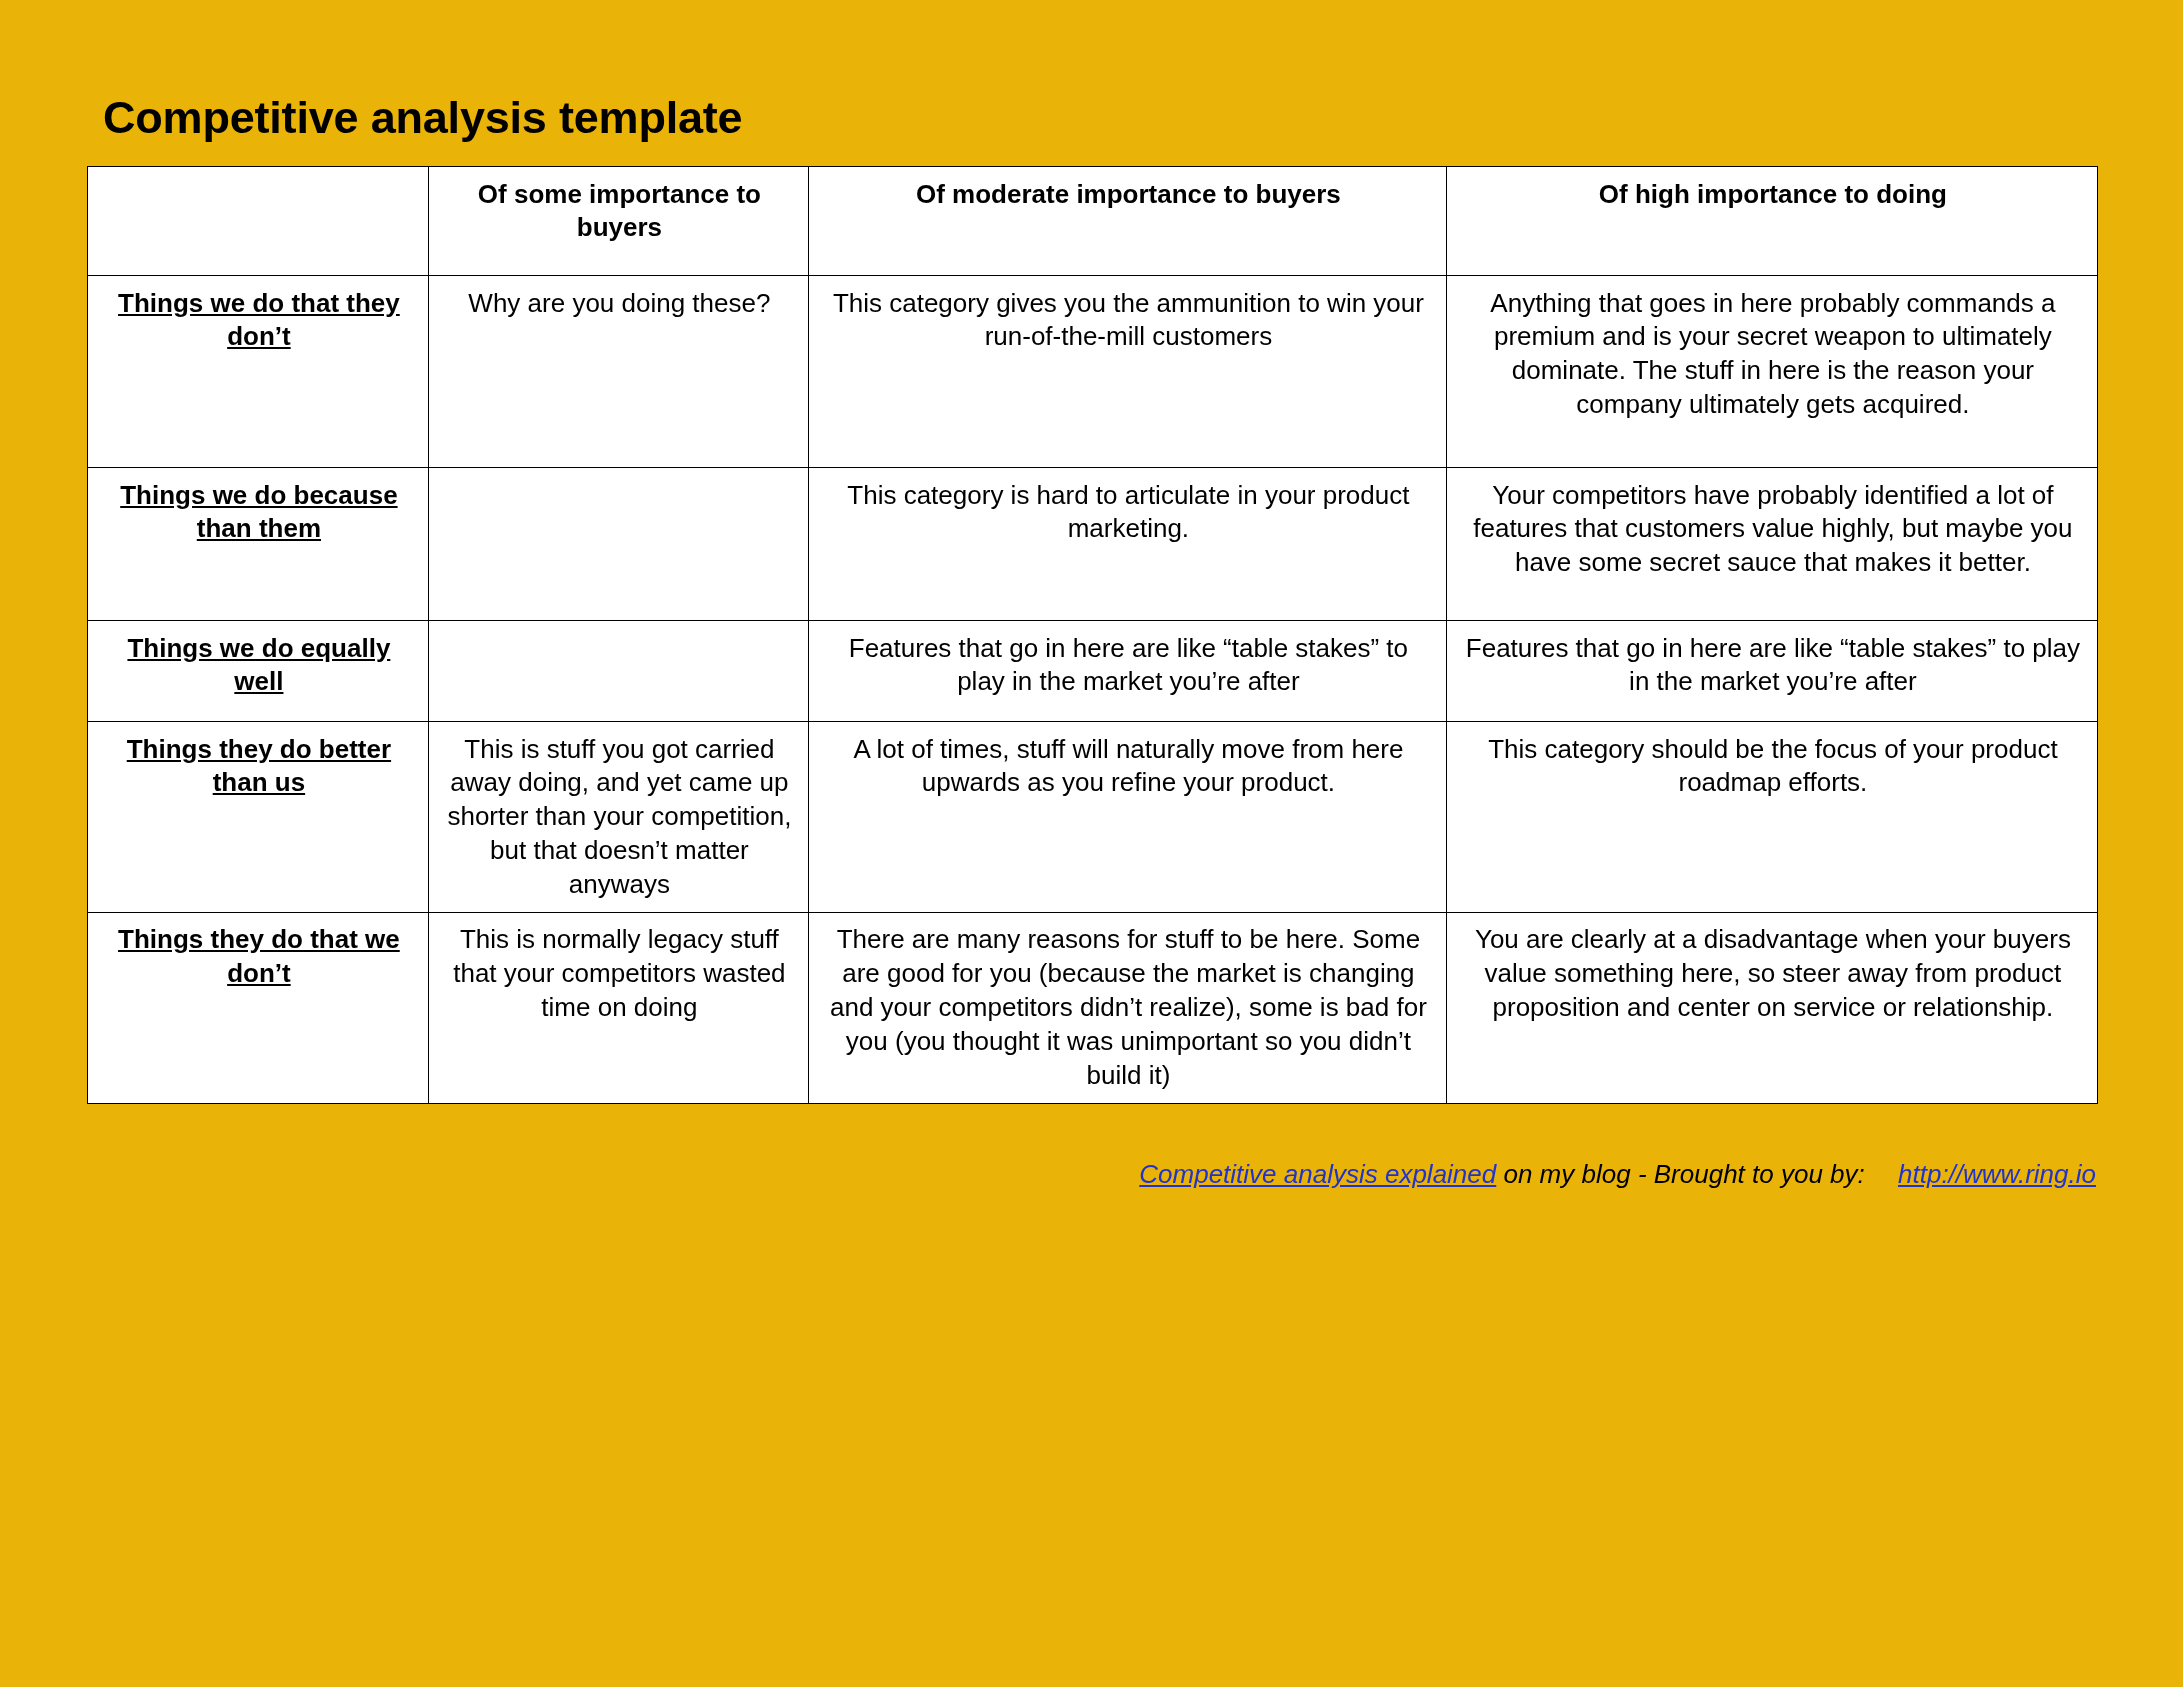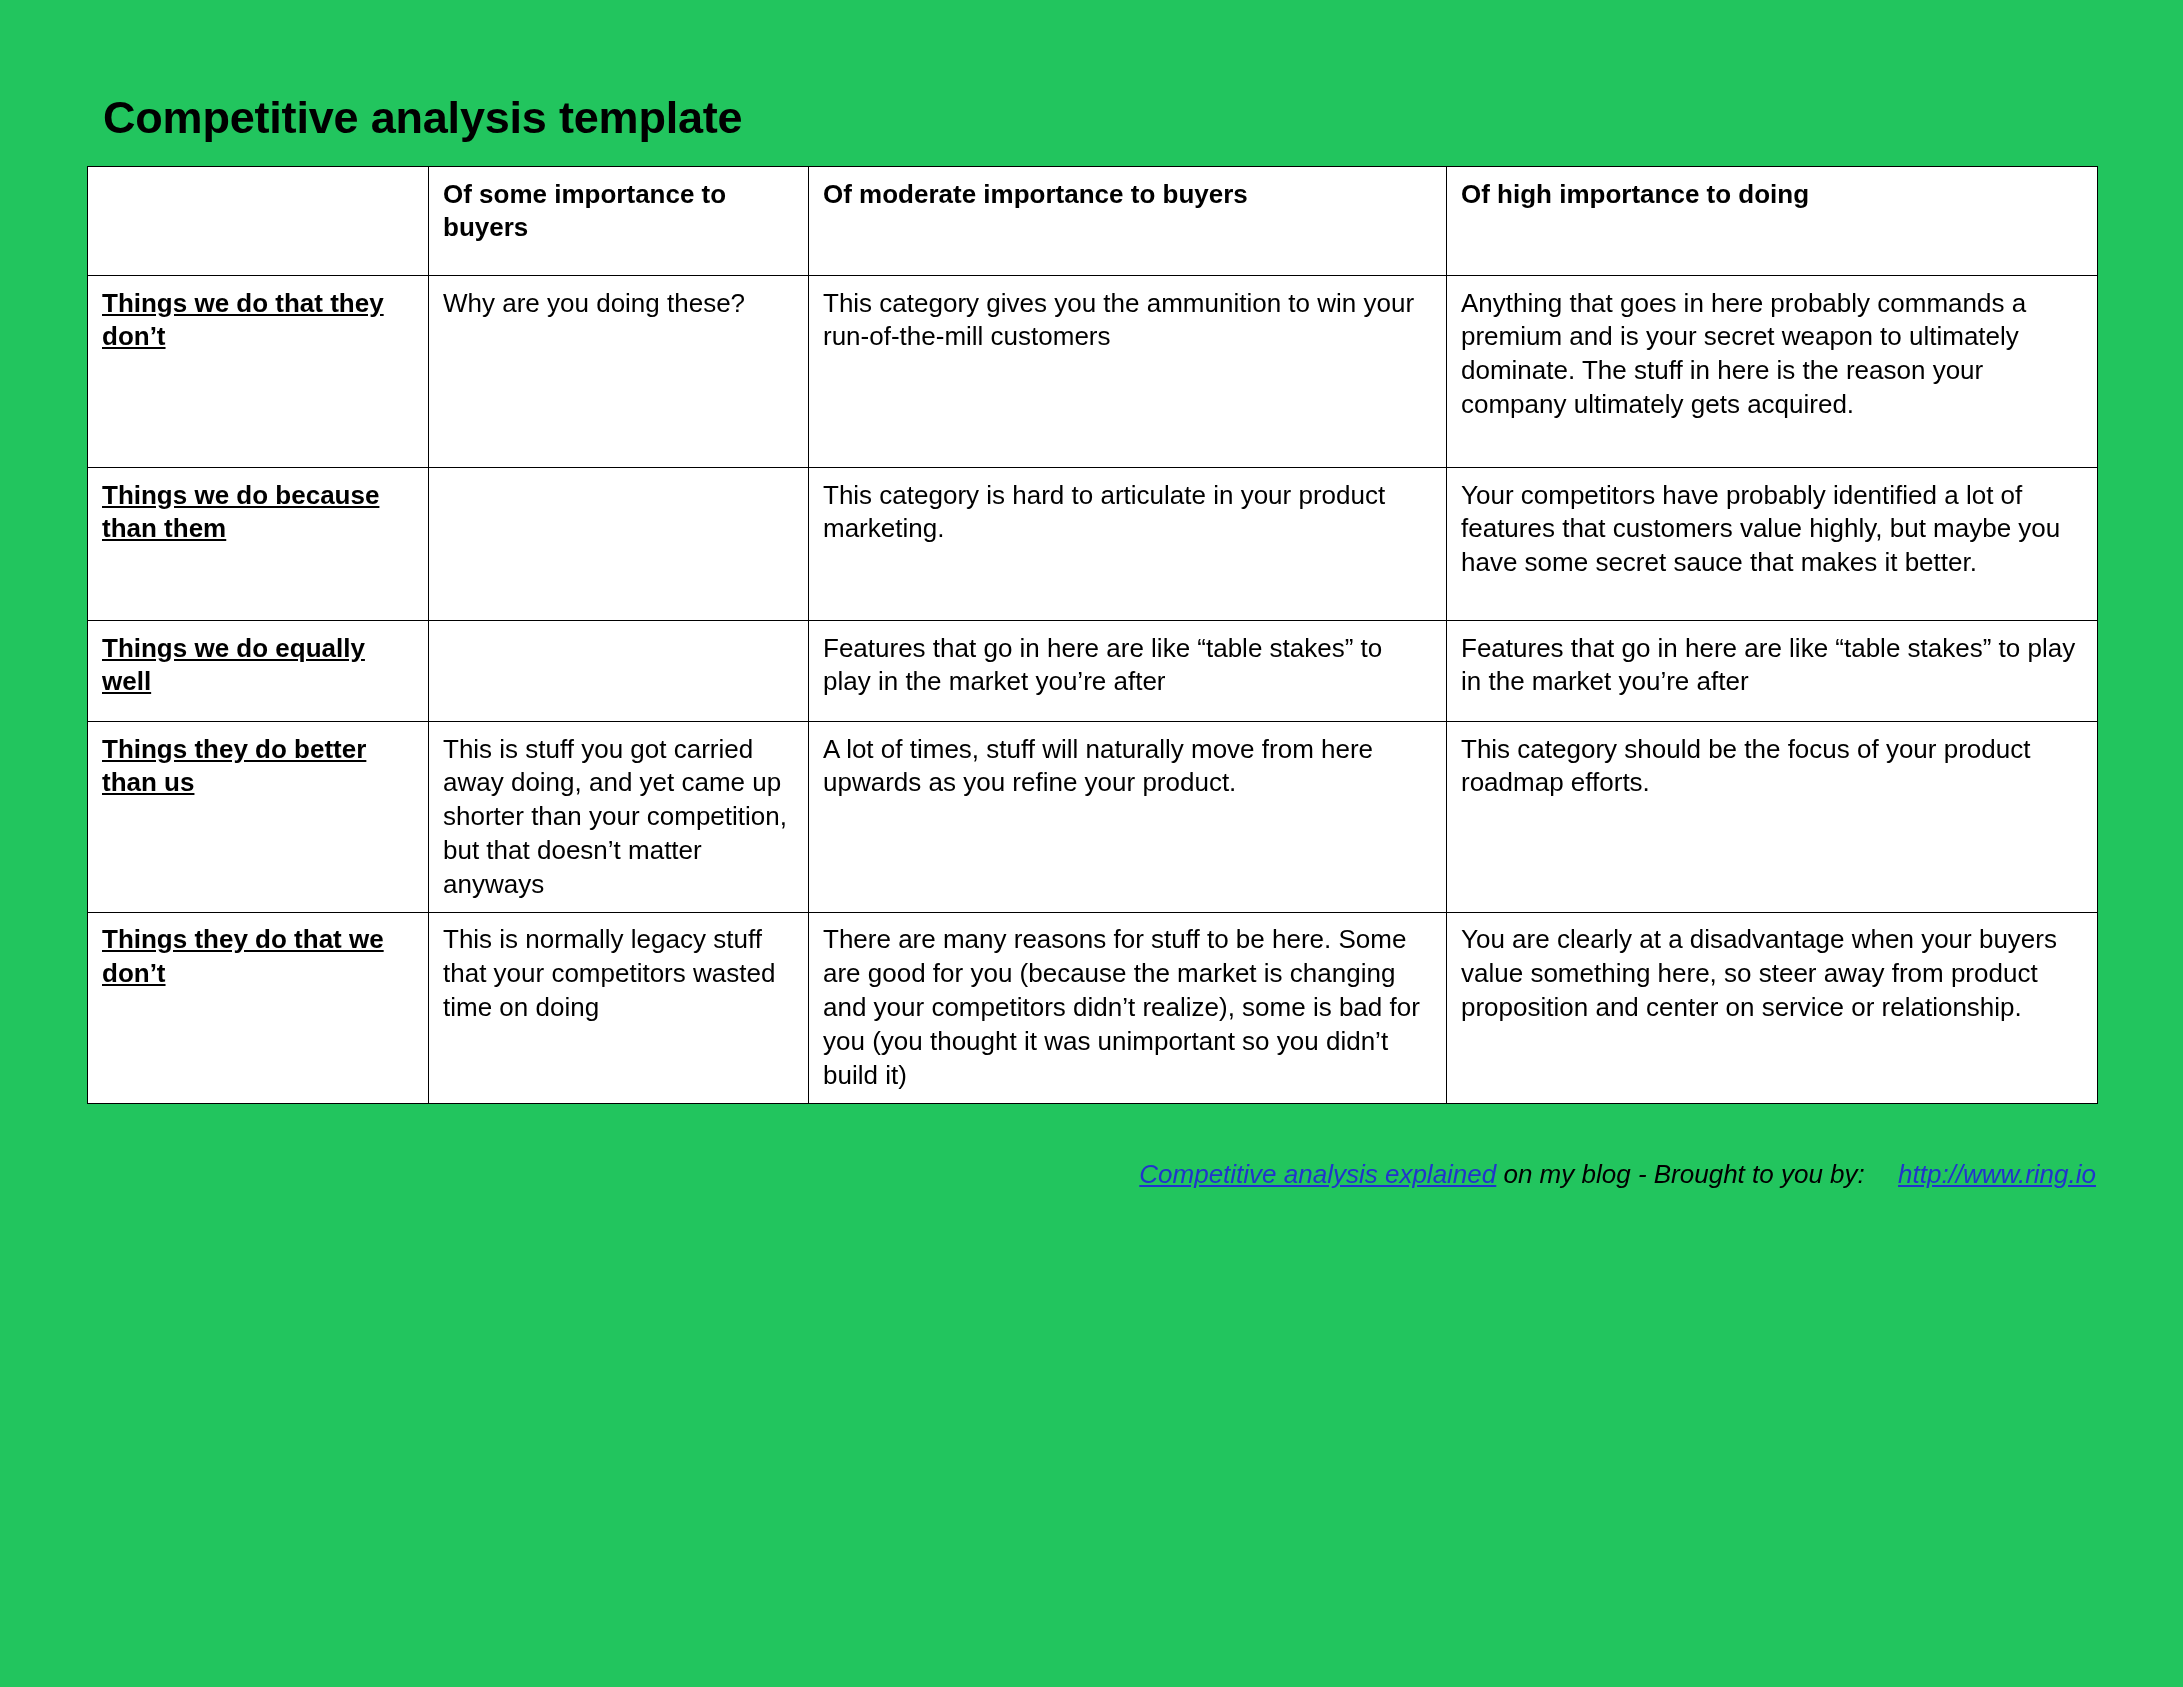--- a/index.html
+++ b/index.html
@@ -12,21 +12,21 @@
     height: 1687px;
     font-family: "Liberation Sans", sans-serif;
     color: #000000;
     overflow: hidden;
   }
 
   .page {
     position: relative;
     width: 2184px;
     height: 1687px;
-    background: #22c55e;
+    background: #eab308;
   }
 
   .doc-title {
     position: absolute;
     left: 103px;
     top: 94px;
     font-size: 45px;
     font-weight: bold;
     letter-spacing: -0.2px;
     line-height: 1.05;
@@ -47,20 +47,21 @@
     background: #ffffff;
   }
 
   table.matrix td {
     border: 1.7px solid #000000;
     vertical-align: top;
     padding: 10.5px 12.2px 10.5px 14px;
     font-size: 26px;
     line-height: 1.30;
     background: #ffffff;
+    text-align: center;
   }
 
   
   col.c0 { width: 341px; }
   col.c1 { width: 380px; }
   col.c2 { width: 638px; }
   col.c3 { width: 651px; }
 
   
   tr.header-row td {

